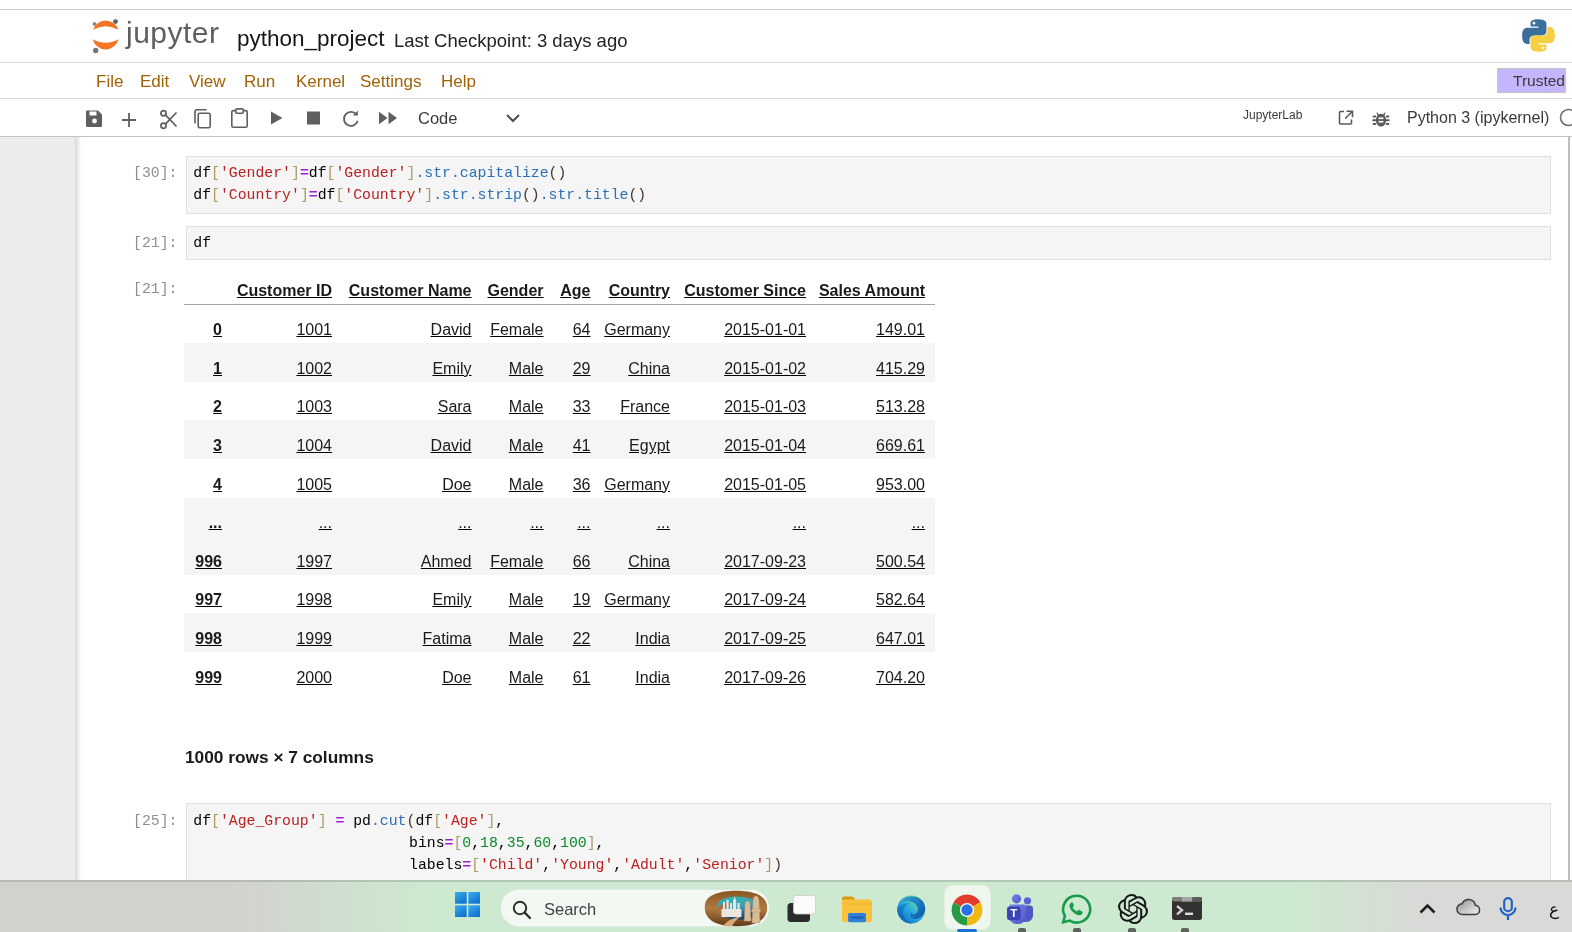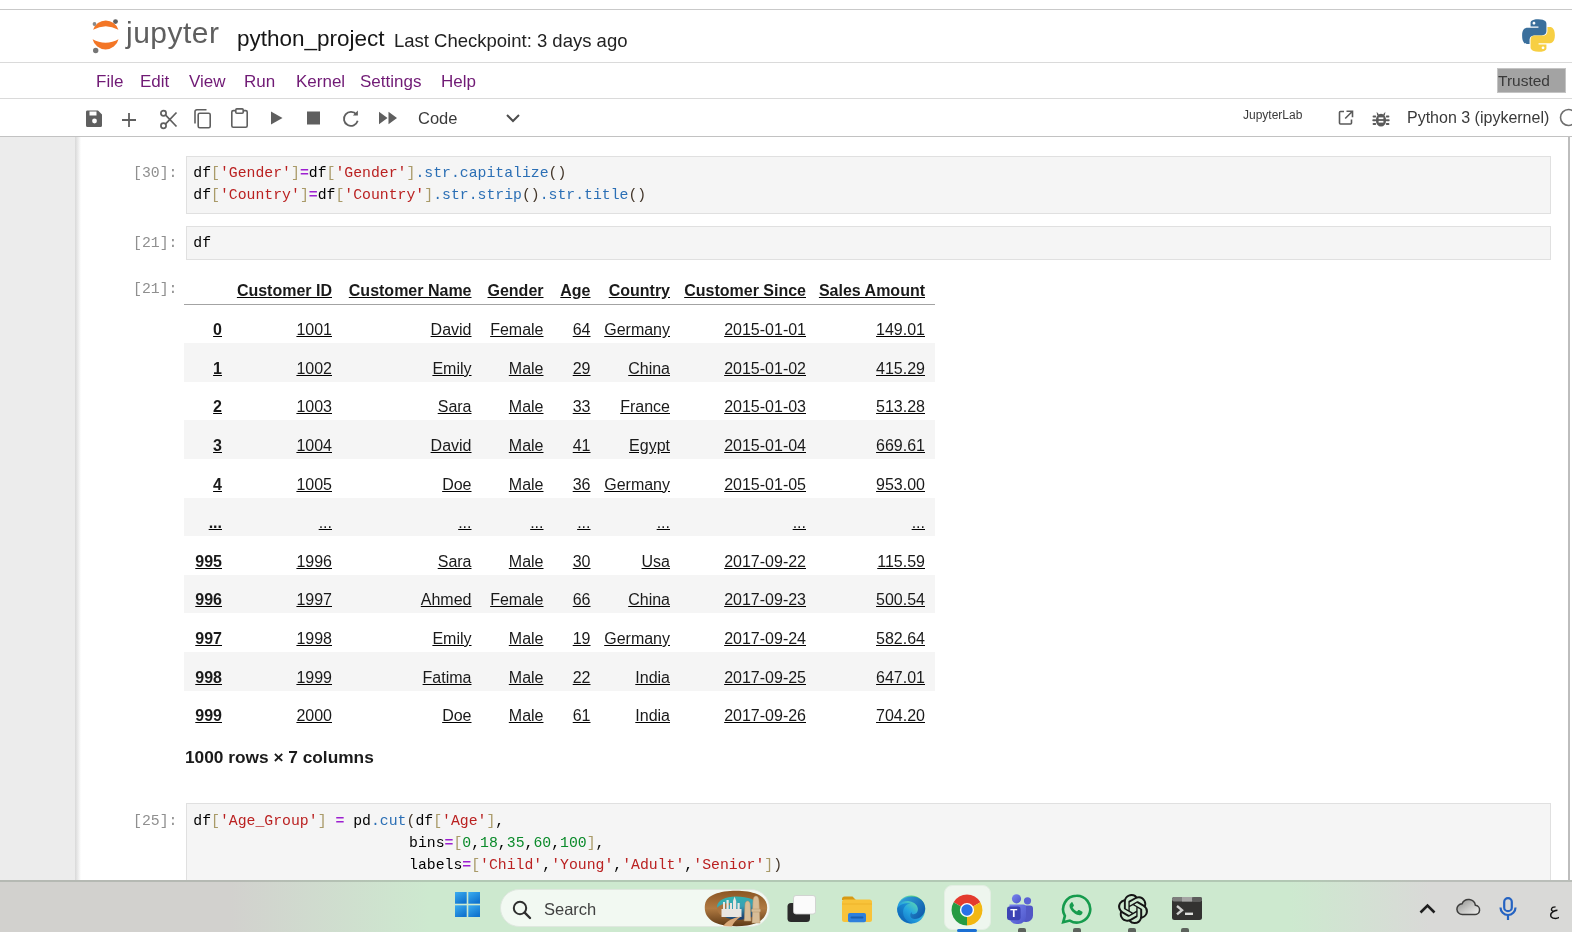--- a/index.html
+++ b/index.html
@@ -44,30 +44,30 @@
   <div class="abs" style="left:394px; top:31.5px; font-size:18.5px; line-height:1; color:#222;">Last Checkpoint: 3 days ago</div>
 
   <div class="abs" style="left:1522px; top:19px;">
     <svg width="33" height="33" viewBox="0 0 112 112">
       <path d="M55.3 1 C27.3 1 29.1 13.1 29.1 13.1 l0 12.6 26.7 0 0 3.8 -37.3 0 C18.5 29.5 0.4 27.4 0.4 56.5 0.4 85.7 16.2 84.6 16.2 84.6 l9.5 0 0 -13.1 c0 0 -0.5 -15.8 15.6 -15.8 l26.5 0 c0 0 15.1 0.2 15.1 -14.6 l0 -24.5 C82.8 16.6 85.4 1 55.3 1 z M40.6 9.4 c2.7 0 4.8 2.2 4.8 4.8 0 2.7 -2.2 4.8 -4.8 4.8 -2.7 0 -4.8 -2.2 -4.8 -4.8 0 -2.7 2.2 -4.8 4.8 -4.8 z" fill="#3a6f9c"></path>
       <path d="M56.7 111 c28 0 26.2 -12.1 26.2 -12.1 l0 -12.6 -26.7 0 0 -3.8 37.3 0 c0 0 18.1 2.1 18.1 -27 0 -29.2 -15.8 -28.1 -15.8 -28.1 l-9.5 0 0 13.1 c0 0 0.5 15.8 -15.6 15.8 l-26.5 0 c0 0 -15.1 -0.2 -15.1 14.6 l0 24.5 C29.2 95.4 26.6 111 56.7 111 z M71.4 102.6 c-2.7 0 -4.8 -2.2 -4.8 -4.8 0 -2.7 2.2 -4.8 4.8 -4.8 2.7 0 4.8 2.2 4.8 4.8 0 2.7 -2.2 4.8 -4.8 4.8 z" fill="#f7cf43"></path>
     </svg>
   </div>
 
   <div class="hline" style="top:62px;"></div>
-  <div class="abs" style="top:73px; left:0; width:100%; height:28px; font-size:17px; line-height:1; color:#701a75;">
+  <div class="abs" style="top:73px; left:0; width:100%; height:28px; font-size:17px; line-height:1; color:#a16207;">
     <span class="abs" style="left:96px;">File</span>
     <span class="abs" style="left:140px;">Edit</span>
     <span class="abs" style="left:189px;">View</span>
     <span class="abs" style="left:244px;">Run</span>
     <span class="abs" style="left:296px;">Kernel</span>
     <span class="abs" style="left:360px;">Settings</span>
     <span class="abs" style="left:441px;">Help</span>
   </div>
-  <div class="abs" style="left:1497px; top:68px; width:69px; height:25px; border:1px solid #c4c4c4; background:#a3a3a3; font-size:15.5px; color:#3a3a3a; text-align:left; line-height:24px;">Trusted</div>
+  <div class="abs" style="left:1497px; top:68px; width:69px; height:25px; border:1px solid #c4c4c4; background:#c4b5fd; font-size:15.5px; color:#3a3a3a; text-align:right; line-height:24px;">Trusted</div>
   <div class="hline" style="top:98px;"></div>
 
   <div class="abs" id="toolbar" style="top:98px; left:0; width:1572px; height:39px;">
     <svg class="abs" style="left:85px; top:10px;" width="450" height="22" viewBox="0 0 450 22">
       <g fill="#5f5f5f" stroke="none">
 
         <path d="M2 2.5 h11 l4 4 v11 a1.5 1.5 0 0 1 -1.5 1.5 h-13 a1.5 1.5 0 0 1 -1.5 -1.5 v-13.5 a1.5 1.5 0 0 1 1 -1.5 z M4.5 3.5 v4 h7 v-4 z" fill="#5f5f5f" fill-rule="evenodd"></path>
         <circle cx="9.5" cy="13" r="2.4" fill="#fff"></circle>
 
         <path d="M44 5 v14 M37 12 h14" stroke="#5f5f5f" stroke-width="1.8" fill="none"></path>
@@ -223,30 +223,20 @@
         <tr class="odd">
             <th>...</th>
             <td>...</td>
             <td>...</td>
             <td>...</td>
             <td>...</td>
             <td>...</td>
             <td>...</td>
             <td>...</td>
           </tr>
-        <tr>
-            <th>995</th>
-            <td>1996</td>
-            <td>Sara</td>
-            <td>Male</td>
-            <td>30</td>
-            <td>Usa</td>
-            <td>2017-09-22</td>
-            <td>115.59</td>
-          </tr>
         <tr class="odd">
             <th>996</th>
             <td>1997</td>
             <td>Ahmed</td>
             <td>Female</td>
             <td>66</td>
             <td>China</td>
             <td>2017-09-23</td>
             <td>500.54</td>
           </tr>

